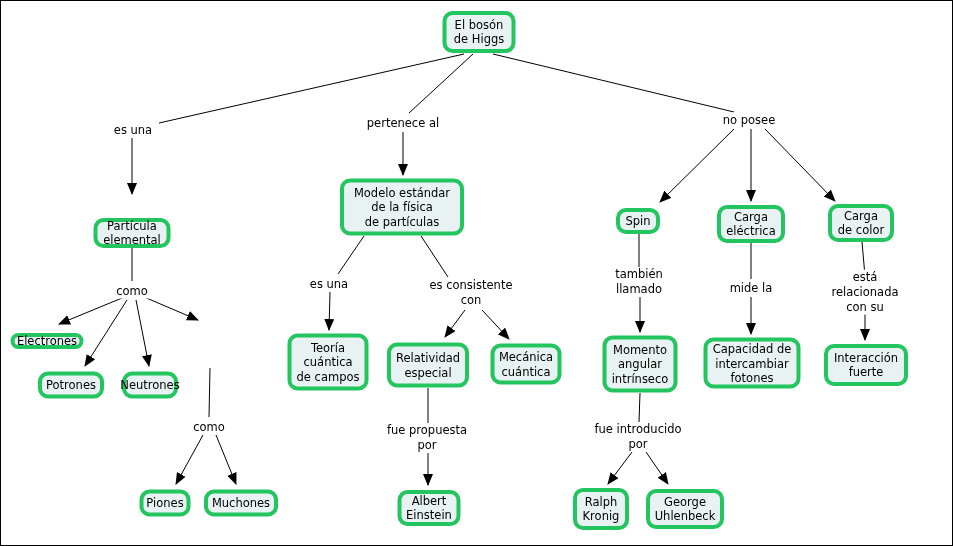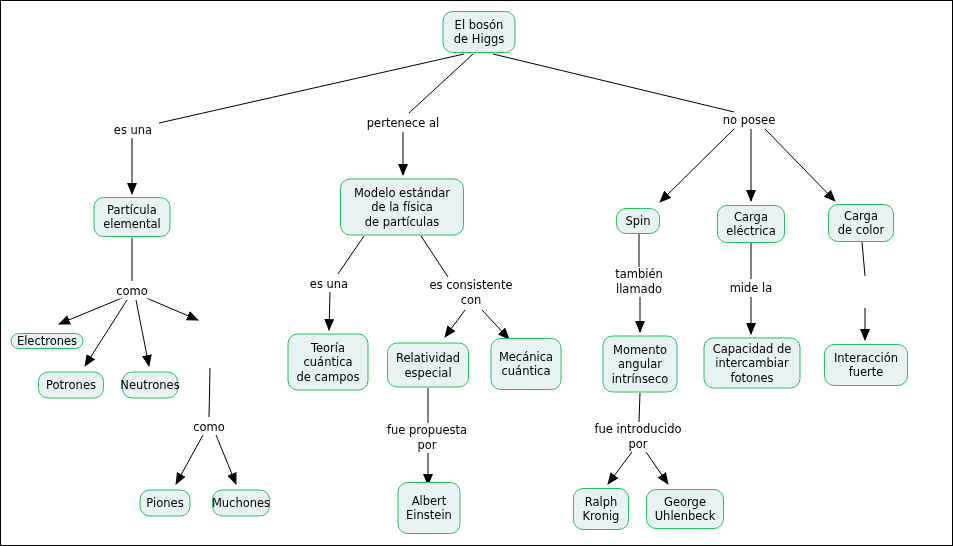--- a/index.html
+++ b/index.html
@@ -3,21 +3,21 @@
 <meta charset="utf-8">
 <style>
   html,body{margin:0;padding:0;background:#fff;font-family:"DejaVu Sans","Liberation Sans",sans-serif;}
   .canvas{
     position:relative;width:951px;height:544px;background:#ffffff;
     border:1px solid #000;overflow:hidden;
   }
   svg.wires{position:absolute;left:0;top:0;width:953px;height:546px;}
   .node{
     position:absolute;transform:translate(-50%,-50%);
-    background:#e8f2f3;border:1px solid #22c55e;border-radius:10px;
+    background:#e8f2f3;border:4px solid #22c55e;border-radius:10px;
     display:flex;align-items:center;justify-content:center;
     text-align:center;font-size:11.5px;line-height:1.22;color:#000;
     white-space:pre-line;box-sizing:border-box;padding:2px 4px;
   }
   .edge-label{
     position:absolute;transform:translate(-50%,-50%);
     background:#ffffff;padding:0 3px;color:#000;
     font-size:11.5px;line-height:1.3;text-align:center;white-space:pre-line;
   }
 </style>
@@ -78,41 +78,43 @@
   <div class="edge-label" style="left:328px;top:283px">es una</div>
   <div class="edge-label" style="left:470px;top:292px">es consistente
 con</div>
   <div class="edge-label" style="left:426px;top:437px">fue propuesta
 por</div>
   <div class="edge-label" style="left:637px;top:436px">fue introducido
 por</div>
   <div class="edge-label" style="left:638px;top:281px">también
 llamado</div>
   <div class="edge-label" style="left:750px;top:287px">mide la</div>
+  <div class="edge-label" style="left:864px;top:291px">está relacionada
+con su</div>
 
   <div class="node" style="left:478px;top:31px;width:73px;height:42px">El bosón
 de Higgs</div>
-  <div class="node" style="left:131px;top:216px;width:77px;height:40px">Partícula
+  <div class="node" style="left:131px;top:232px;width:77px;height:30px">Partícula
 elemental</div>
   <div class="node" style="left:46px;top:340px;width:73px;height:16px">Electrones</div>
   <div class="node" style="left:70px;top:384px;width:66px;height:27px">Potrones</div>
   <div class="node" style="left:149px;top:384px;width:56px;height:27px">Neutrones</div>
   <div class="node" style="left:164px;top:502px;width:51px;height:27px">Piones</div>
-  <div class="node" style="left:240px;top:502px;width:58px;height:27px">Muchones</div>
+  <div class="node" style="left:240px;top:502px;width:74px;height:27px">Muchones</div>
   <div class="node" style="left:401px;top:206px;width:124px;height:57px">Modelo estándar
 de la física
 de partículas</div>
   <div class="node" style="left:327px;top:361px;width:81px;height:57px">Teoría
 cuántica
 de campos</div>
   <div class="node" style="left:427px;top:364px;width:82px;height:45px">Relatividad
 especial</div>
-  <div class="node" style="left:525px;top:363px;width:71px;height:52px">Mecánica
+  <div class="node" style="left:525px;top:363px;width:71px;height:41px">Mecánica
 cuántica</div>
-  <div class="node" style="left:428px;top:507px;width:63px;height:52px">Albert
+  <div class="node" style="left:428px;top:507px;width:63px;height:36px">Albert
 Einstein</div>
   <div class="node" style="left:637px;top:220px;width:44px;height:26px">Spin</div>
   <div class="node" style="left:750px;top:223px;width:68px;height:38px">Carga
 eléctrica</div>
   <div class="node" style="left:860px;top:222px;width:66px;height:38px">Carga
 de color</div>
   <div class="node" style="left:639px;top:363px;width:75px;height:57px">Momento
 angular
 intrínseco</div>
   <div class="node" style="left:865px;top:364px;width:84px;height:42px">Interacción

